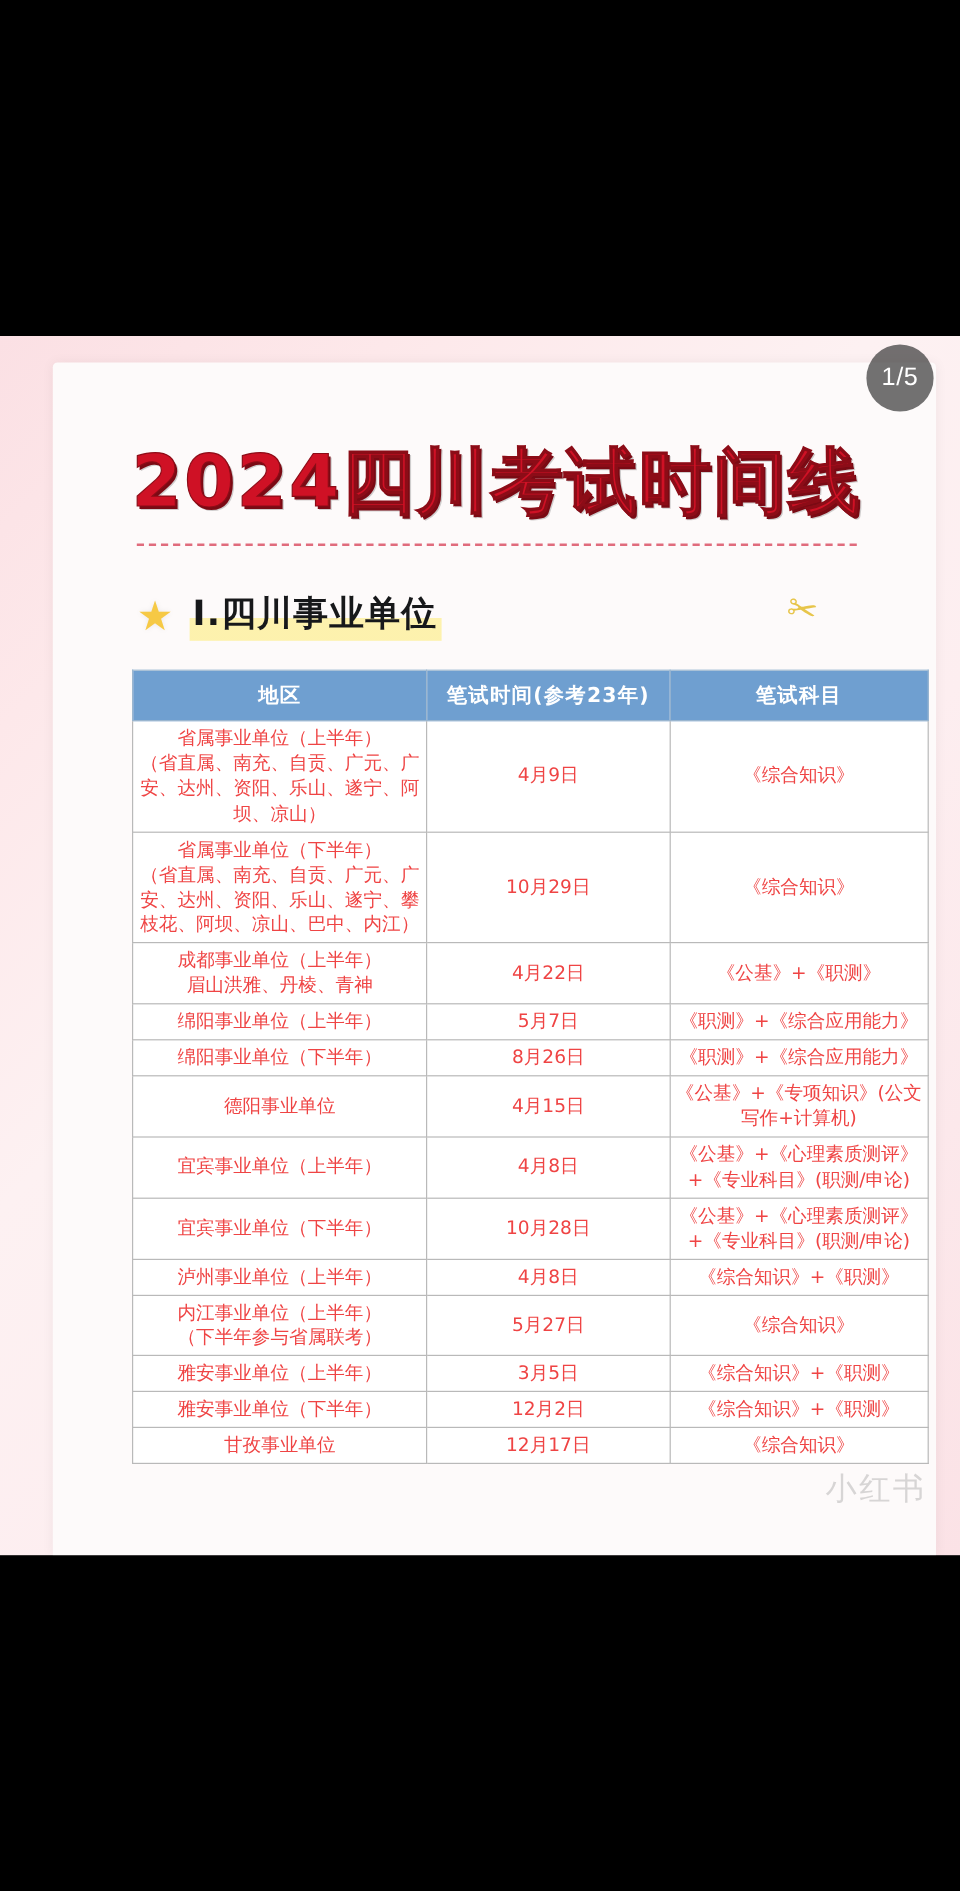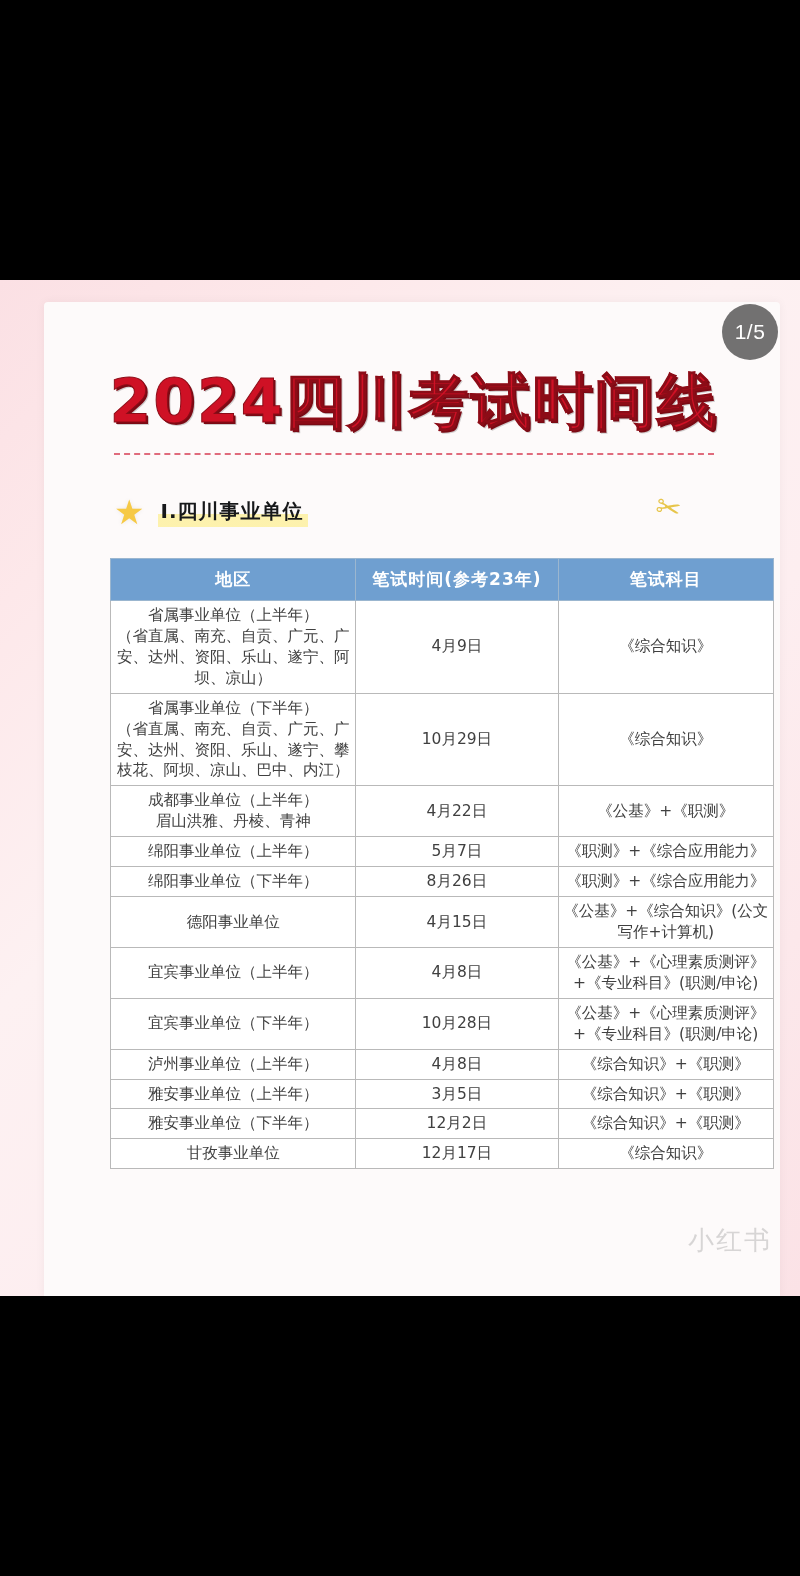--- a/index.html
+++ b/index.html
@@ -36,21 +36,21 @@
     right: 20px;
     bottom: 0;
     background: #fdfafa;
     border-radius: 4px 4px 0 0;
     box-shadow: 0 0 10px rgba(0,0,0,0.05);
   }
   
   .page-badge {
     position: absolute;
     right: 22px;
-    top: 24px;
+    top: 7px;
     width: 56px;
     height: 56px;
     border-radius: 50%;
     background: rgba(60,60,60,0.72);
     color: #fff;
     font-size: 21px;
     display: flex;
     align-items: center;
     justify-content: center;
     letter-spacing: 0.5px;
@@ -91,21 +91,21 @@
     align-items: center;
     gap: 14px;
   }
   .star-icon {
     font-size: 34px;
     color: #f6c945;
     filter: drop-shadow(0 0 2px rgba(0,0,0,0.08));
   }
   .section-title {
     font-family: "DejaVu Sans", sans-serif;
-    font-size: 20px;
+    font-size: 29px;
     font-weight: bold;
     color: #17181a;
     letter-spacing: 1px;
     background: linear-gradient(to top, rgba(253,240,160,0.85) 46%, rgba(253,240,160,0) 46%);
     padding: 0 4px 2px 2px;
   }
   .scissor-icon {
     position: absolute;
     left: 612px;
     top: 188px;
@@ -133,21 +133,21 @@
     font-size: 17px;
     font-weight: bold;
     border: 1px solid #9bb6cf;
     padding: 9px 2px;
     text-align: center;
     letter-spacing: 1px;
   }
   table.tl td {
     border: 1px solid #b9b9b9;
     font-size: 15.5px;
-    color: #404040;
+    color: #ef4444;
     text-align: center;
     padding: 4px 3px;
     line-height: 1.35;
     vertical-align: middle;
   }
   col.c1 { width: 37%; }
   col.c2 { width: 30.5%; }
   col.c3 { width: 32.5%; }
   td.region { text-align: center; }
   td.subject { font-size: 15px; }
@@ -231,38 +231,43 @@
                 <td class="subject">《职测》+《综合应用能力》</td>
               </tr>
               <tr>
                 <td class="region">绵阳事业单位（下半年）</td>
                 <td>8月26日</td>
                 <td class="subject">《职测》+《综合应用能力》</td>
               </tr>
               <tr>
                 <td class="region">德阳事业单位</td>
                 <td>4月15日</td>
-                <td class="subject">《公基》+《综合知识》(公文写作+计算机)</td>
+                <td class="subject">《公基》+《专项知识》(公文写作+计算机)</td>
               </tr>
               <tr>
                 <td class="region">宜宾事业单位（上半年）</td>
                 <td>4月8日</td>
                 <td class="subject">《公基》+《心理素质测评》+《专业科目》(职测/申论)</td>
               </tr>
               <tr>
                 <td class="region">宜宾事业单位（下半年）</td>
                 <td>10月28日</td>
                 <td class="subject">《公基》+《心理素质测评》+《专业科目》(职测/申论)</td>
               </tr>
               <tr>
                 <td class="region">泸州事业单位（上半年）</td>
                 <td>4月8日</td>
                 <td class="subject">《综合知识》+《职测》</td>
               </tr>
               <tr>
+                <td class="region">内江事业单位（上半年）<br>（下半年参与省属联考）</td>
+                <td>5月27日</td>
+                <td class="subject">《综合知识》</td>
+              </tr>
+              <tr>
                 <td class="region">雅安事业单位（上半年）</td>
                 <td>3月5日</td>
                 <td class="subject">《综合知识》+《职测》</td>
               </tr>
               <tr>
                 <td class="region">雅安事业单位（下半年）</td>
                 <td>12月2日</td>
                 <td class="subject">《综合知识》+《职测》</td>
               </tr>
               <tr>

